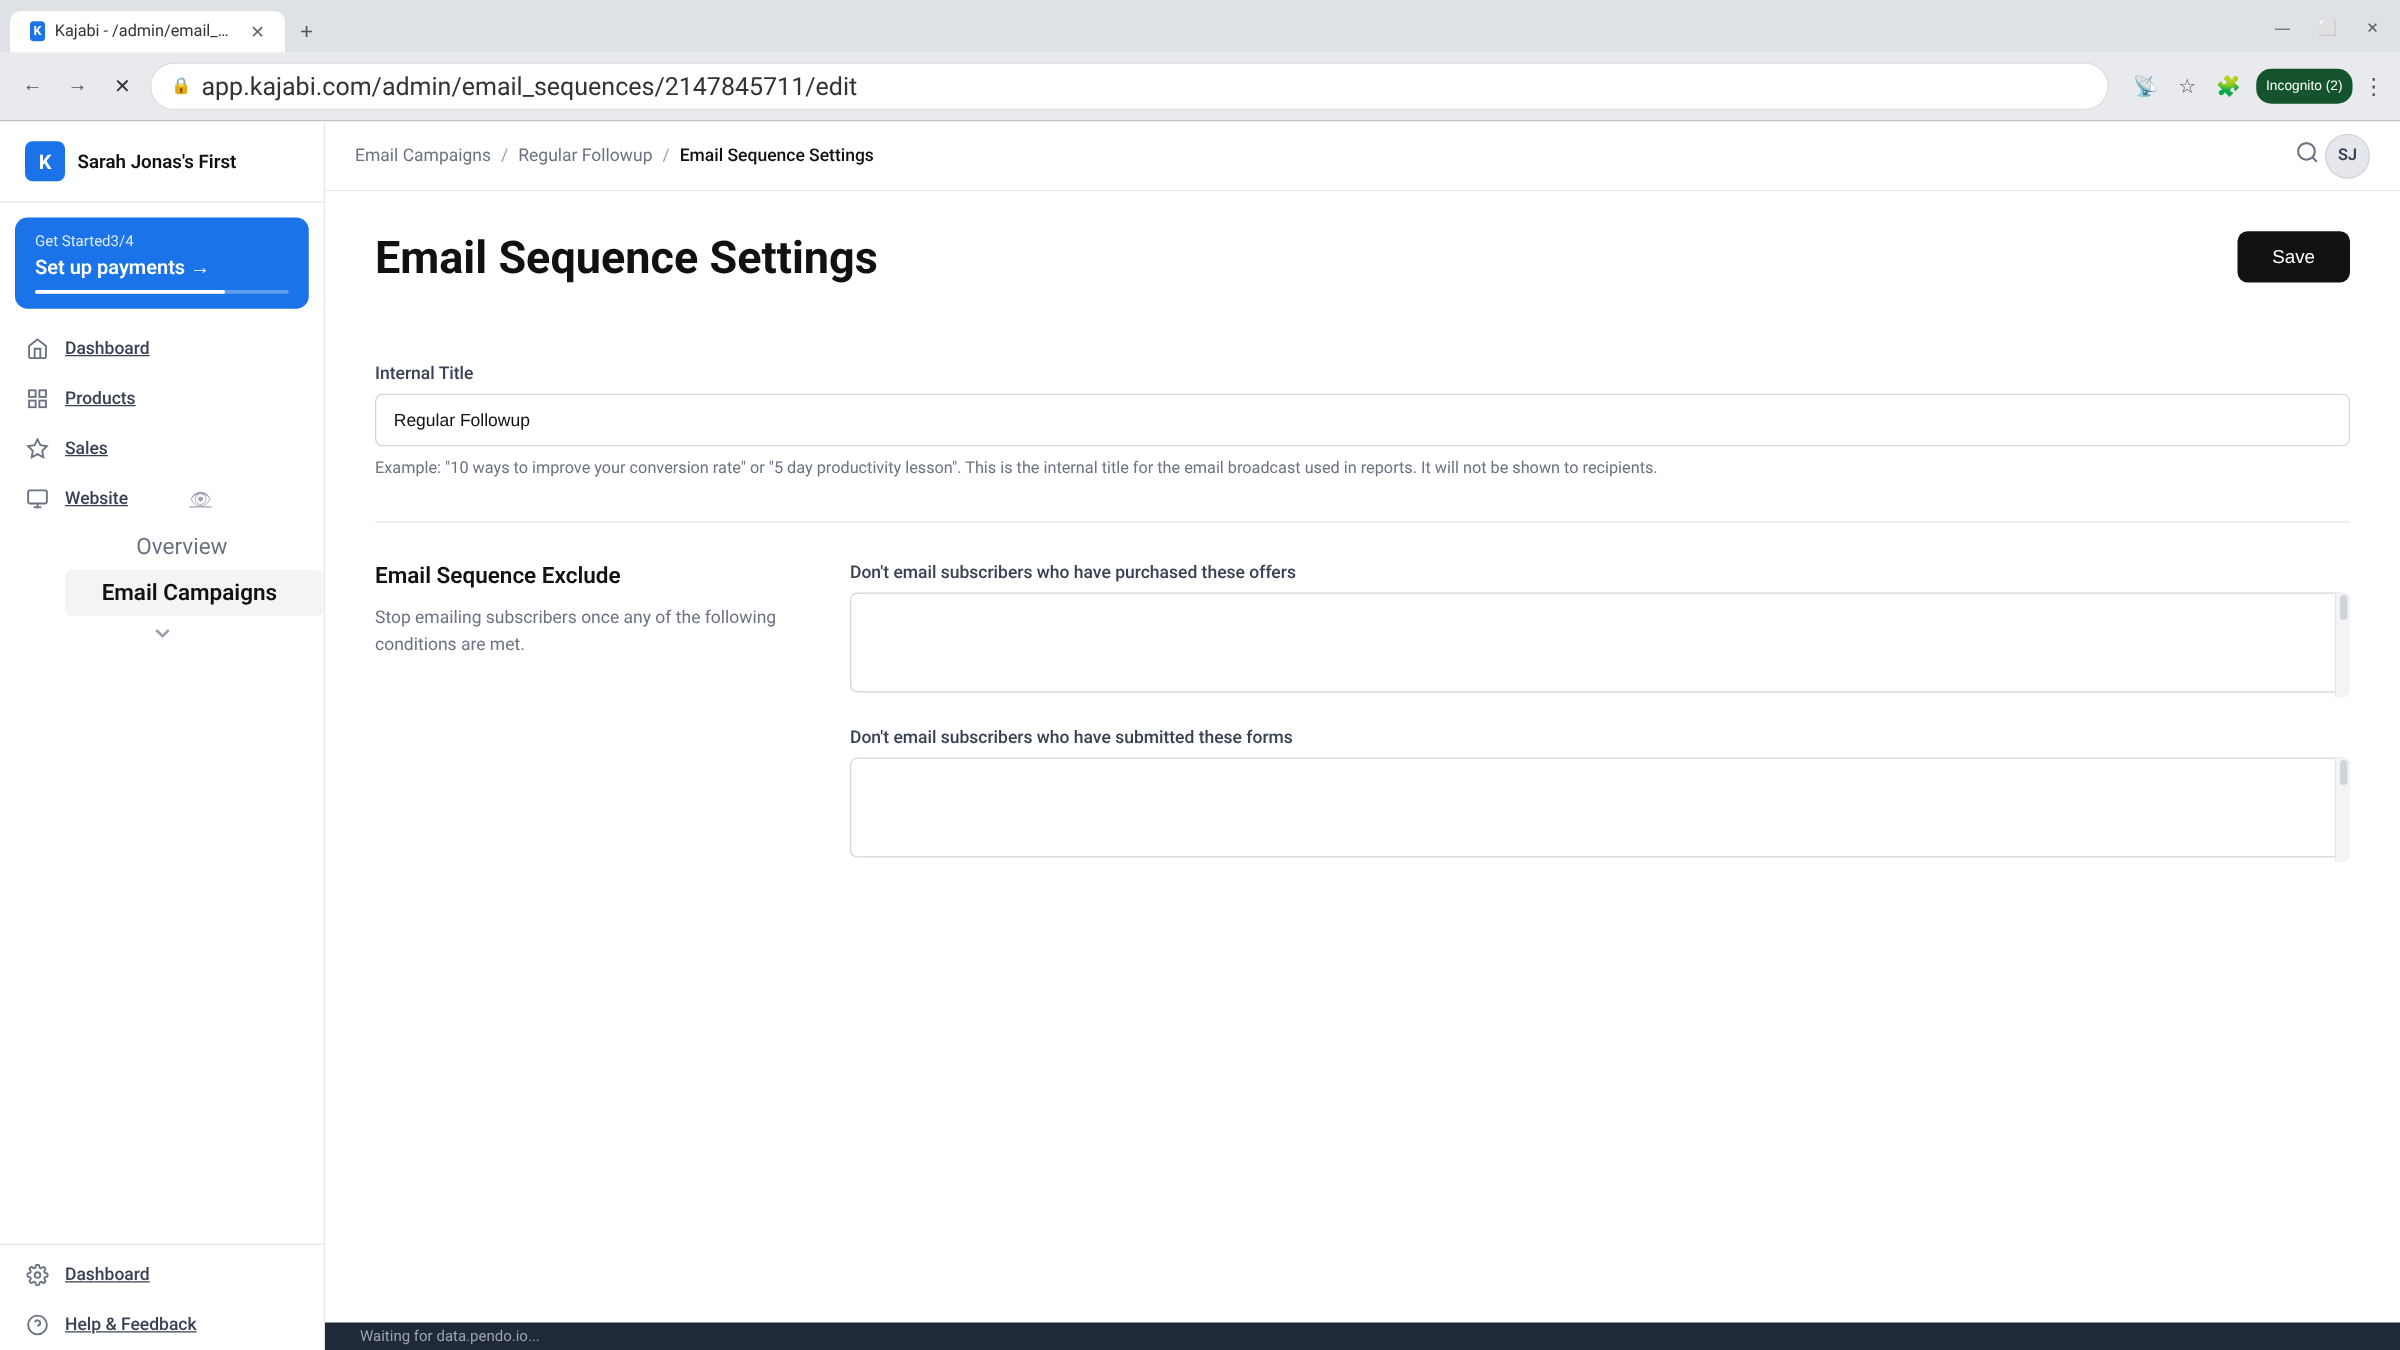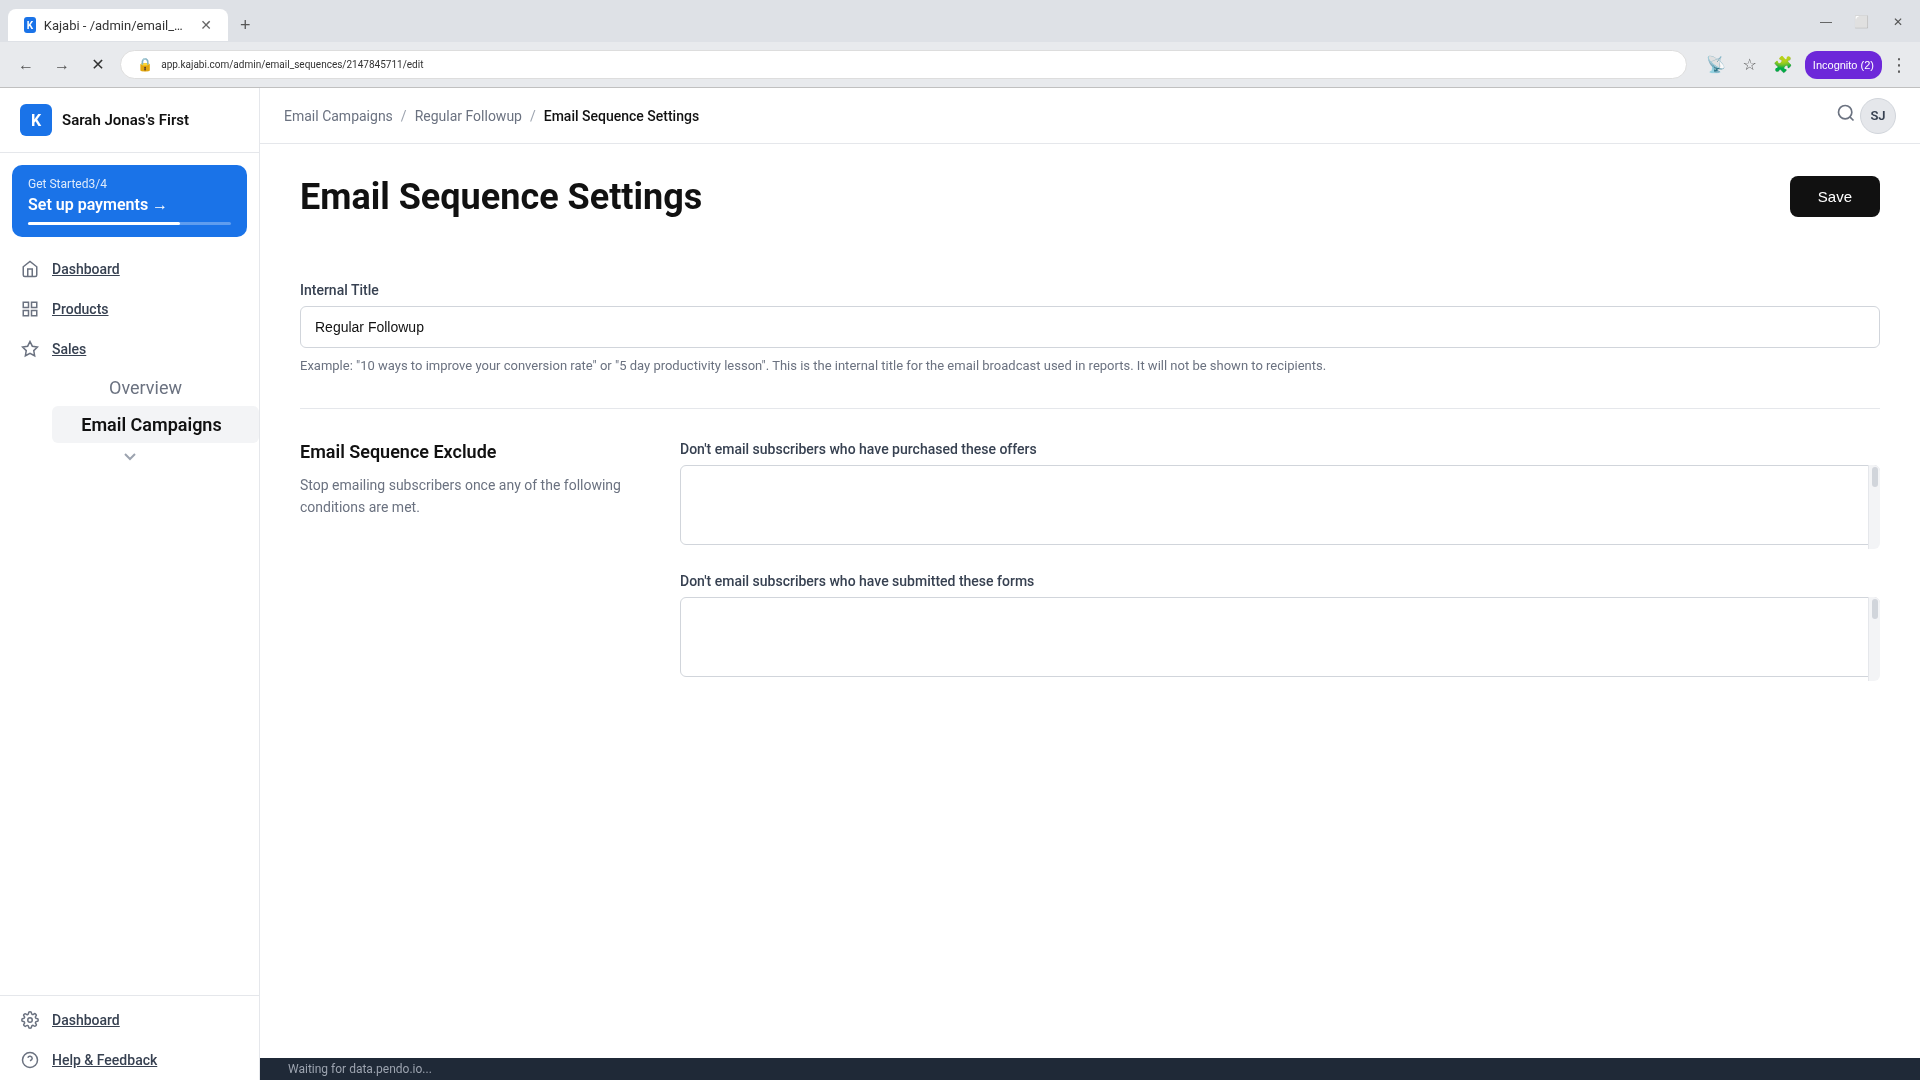--- a/index.html
+++ b/index.html
@@ -10,24 +10,24 @@
     .tab-bar { display: flex; align-items: center; padding: 8px 8px 0; gap: 4px; background: #dee1e6; }
     .tab { display: flex; align-items: center; gap: 8px; background: #fff; border-radius: 8px 8px 0 0; padding: 8px 16px; font-size: 13px; color: #333; max-width: 220px; }
     .tab-favicon { width: 16px; height: 16px; background: #1a73e8; border-radius: 3px; display: flex; align-items: center; justify-content: center; }
     .tab-favicon span { color: #fff; font-size: 10px; font-weight: bold; }
     .tab-close { margin-left: 4px; color: #666; cursor: pointer; font-size: 14px; }
     .tab-new { background: none; border: none; font-size: 18px; color: #555; cursor: pointer; padding: 4px 8px; }
     .address-bar { display: flex; align-items: center; padding: 8px 12px; gap: 8px; background: #e8eaed; }
     .nav-btn { background: none; border: none; color: #555; cursor: pointer; font-size: 16px; padding: 4px; border-radius: 50%; width: 28px; height: 28px; display: flex; align-items: center; justify-content: center; }
     .nav-btn.loading { color: #333; }
     .url-bar { flex: 1; background: #fff; border: 1px solid #ddd; border-radius: 20px; padding: 6px 16px; font-size: 14px; color: #333; display: flex; align-items: center; gap: 8px; }
-    .url-text { flex: 1; font-size: 10px; color: #333; }
+    .url-text { flex: 1; font-size: 20px; color: #333; }
     .browser-actions { display: flex; align-items: center; gap: 8px; margin-left: 8px; }
     .browser-icon-btn { background: none; border: none; color: #555; cursor: pointer; font-size: 16px; padding: 4px; }
-    .profile-btn { background: #6d28d9; border: none; color: #fff; border-radius: 50%; width: 28px; height: 28px; font-size: 12px; cursor: pointer; }
+    .profile-btn { background: #14532d; border: none; color: #fff; border-radius: 50%; width: 28px; height: 28px; font-size: 12px; cursor: pointer; }
     .menu-btn { background: none; border: none; color: #555; cursor: pointer; font-size: 18px; }
 
     
     .app { display: flex; flex: 1; overflow: hidden; }
 
     
     .sidebar { width: 260px; background: #fff; border-right: 1px solid #e5e7eb; display: flex; flex-direction: column; overflow-y: auto; flex-shrink: 0; }
     .sidebar-logo { display: flex; align-items: center; gap: 10px; padding: 16px 20px; border-bottom: 1px solid #e5e7eb; }
     .logo-icon { width: 32px; height: 32px; background: #1a73e8; border-radius: 6px; display: flex; align-items: center; justify-content: center; color: #fff; font-size: 16px; font-weight: bold; }
     .logo-text { font-size: 15px; font-weight: 600; color: #111; }
@@ -166,20 +166,31 @@
 
     <div class="nav-item">
       <div class="nav-icon">
         <svg width="18" height="18" viewBox="0 0 24 24" fill="none" stroke="#6b7280" stroke-width="2">
             <polygon points="12,2 15.09,8.26 22,9.27 17,14.14 18.18,21.02 12,17.77 5.82,21.02 7,14.14 2,9.27 8.91,8.26 12,2"></polygon>
           </svg>
       </div>
       <span>Sales</span>
     </div>
 
+    <div class="nav-item">
+      <div class="nav-icon">
+        <svg width="18" height="18" viewBox="0 0 24 24" fill="none" stroke="#6b7280" stroke-width="2">
+            <rect x="2" y="3" width="20" height="14" rx="2"></rect>
+            <line x1="8" y1="21" x2="16" y2="21"></line>
+            <line x1="12" y1="17" x2="12" y2="21"></line>
+          </svg>
+      </div>
+      <span style="flex:1;">Website</span>
+      <span class="eye-icon">👁</span>
+    </div>
 
 
     <div class="nav-sub">
       <div class="nav-sub-item">
         <span>Overview</span>
       </div>
       <div class="nav-sub-item active">
         <span>Email Campaigns</span>
       </div>
     </div>

